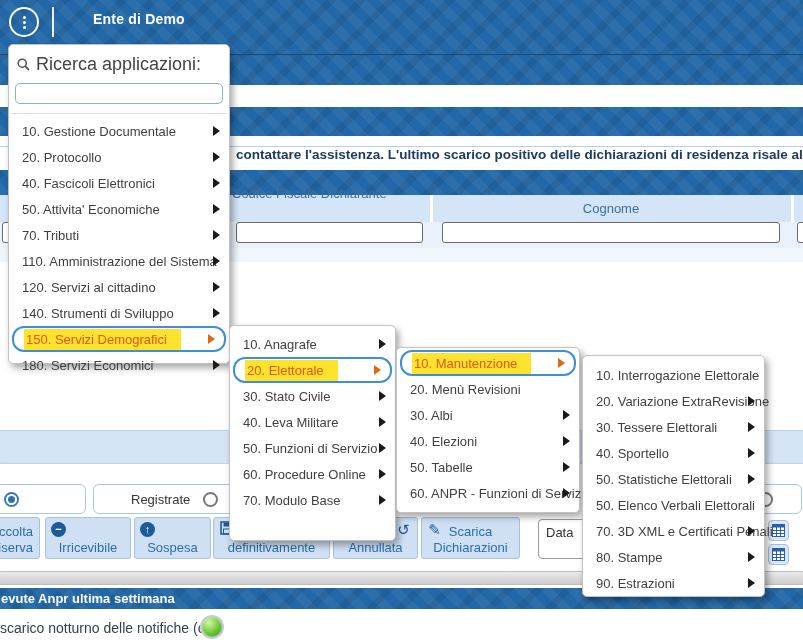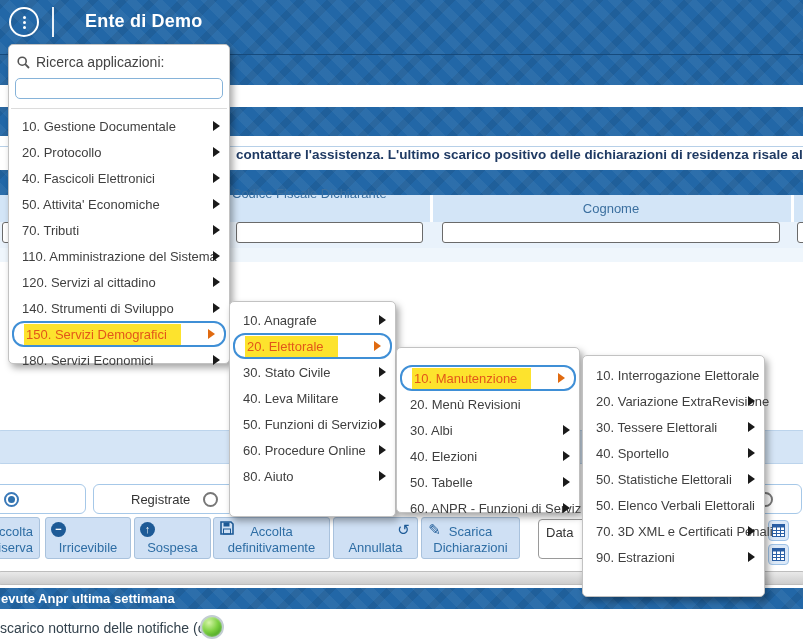--- a/index.html
+++ b/index.html
@@ -11,32 +11,32 @@
     background-color:#2267a7;
     background-image:
       repeating-linear-gradient(45deg, rgba(255,255,255,.05) 0 9px, rgba(255,255,255,0) 9px 18px),
       repeating-linear-gradient(135deg, rgba(0,0,0,.08) 0 7px, rgba(0,0,0,0) 7px 21px);
   }
   .hairline{background:#b7d0e8;height:1px;left:0;width:803px;}
   
   .kebab{width:26px;height:26px;border:2px solid #fff;border-radius:50%;display:flex;align-items:center;justify-content:center;flex-direction:column;gap:2px;}
   .kebab i{width:3px;height:3px;background:#fff;border-radius:50%;display:block;}
   .vdiv{width:2px;background:rgba(255,255,255,.9);}
-  .title{color:#fff;font-size:18px;font-weight:bold;letter-spacing:.2px;}
+  .title{color:#fff;font-size:14px;font-weight:bold;letter-spacing:.2px;margin-left:8px;}
   
   .panel{position:absolute;background:#fff;border:1px solid #c2c2c2;border-radius:5px;box-shadow:3px 4px 7px rgba(0,0,0,.35);box-sizing:border-box;}
   .mi{position:relative;height:26px;display:flex;align-items:center;padding:0 22px 0 13px;font-size:13px;color:#3f3f3f;cursor:pointer;box-sizing:border-box;}
   .mi .lbl{white-space:nowrap;}
   .mi .arr{position:absolute;right:9px;top:50%;margin-top:-5px;width:0;height:0;
     border-left:7px solid #1a1a1a;border-top:5px solid transparent;border-bottom:5px solid transparent;}
   .mi.hl{border:2px solid #3f8fd6;border-radius:12px;margin:0 3px;padding-left:10px;}
   .mi.hl .lbl{background:#fde32d;color:#e2571a;padding:3px 14px 3px 2px;}
   .mi.hl .arr{border-left-color:#e06a10;}
   
-  .searchlbl{font-size:14px;color:#444;}
+  .searchlbl{font-size:18px;color:#444;}
   .searchinput{box-sizing:border-box;border:1px solid #86b3d9;border-radius:5px;height:21px;width:208px;outline:none;font-size:12px;padding:0 6px;}
   .sep{height:1px;background:#dcdcdc;}
   
   .alert{font-size:13.5px;font-weight:bold;color:#1f3a63;white-space:nowrap;}
   .thead{background:#d3e5f7;}
   .thtext{font-size:13px;color:#3b6f9f;white-space:nowrap;}
   .colsep{background:#fff;width:3px;}
   .inrow{background:#e9f2fb;}
   .tinput{box-sizing:border-box;background:#fff;border:1px solid #6a6a6a;border-radius:3px;height:21px;}
   .lb-band{background:#d5e5f6;border:1px solid #bcd4ec;border-radius:9px;box-sizing:border-box;}
@@ -226,21 +226,21 @@
         <span class="lbl">150. Servizi Demografici</span>
         <span class="arr"></span>
       </div>
     <div class="mi">
         <span class="lbl">180. Servizi Economici</span>
         <span class="arr"></span>
       </div>
   </div>
 
   
-  <div class="panel" style="left:229px;top:301px;width:167px;height:216px;padding-top:5px;">
+  <div class="panel" style="left:229px;top:325px;width:167px;height:216px;padding-top:5px;">
     <div class="mi">
         <span class="lbl">10. Anagrafe</span>
         <span class="arr"></span>
       </div>
     <div class="mi hl">
         <span class="lbl">20. Elettorale</span>
         <span class="arr"></span>
       </div>
     <div class="mi">
         <span class="lbl">30. Stato Civile</span>
@@ -252,27 +252,27 @@
       </div>
     <div class="mi">
         <span class="lbl">50. Funzioni di Servizio</span>
         <span class="arr"></span>
       </div>
     <div class="mi">
         <span class="lbl">60. Procedure Online</span>
         <span class="arr"></span>
       </div>
     <div class="mi">
-        <span class="lbl">80. Aiuto</span>
-        <span class="arr"></span>
-      </div>
-  </div>
-
-  
-  <div class="panel" style="left:396px;top:347px;width:184px;height:166px;padding-top:17px;">
+        <span class="lbl">70. Modulo Base</span>
+        <span class="arr"></span>
+      </div>
+  </div>
+
+  
+  <div class="panel" style="left:396px;top:347px;width:184px;height:166px;padding-top:2px;">
     <div class="mi hl">
         <span class="lbl">10. Manutenzione</span>
         <span class="arr"></span>
       </div>
     <div class="mi">
         <span class="lbl">20. Menù Revisioni</span>
       </div>
     <div class="mi">
         <span class="lbl">30. Albi</span>
         <span class="arr"></span>
@@ -313,18 +313,22 @@
         <span class="arr"></span>
       </div>
     <div class="mi">
         <span class="lbl">50. Elenco Verbali Elettorali</span>
       </div>
     <div class="mi">
         <span class="lbl">70. 3D XML e Certificati Penali</span>
         <span class="arr"></span>
       </div>
     <div class="mi">
+        <span class="lbl">80. Stampe</span>
+        <span class="arr"></span>
+      </div>
+    <div class="mi">
         <span class="lbl">90. Estrazioni</span>
         <span class="arr"></span>
       </div>
   </div>
 
 </div>
 
 </body></html>

